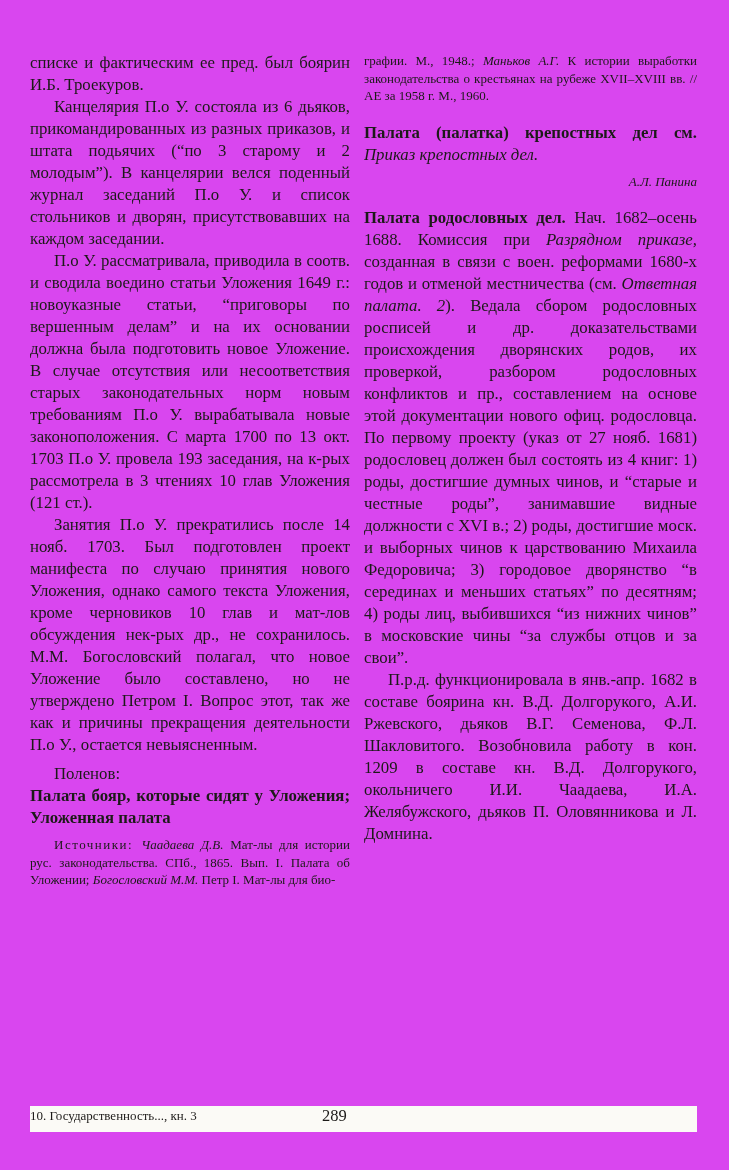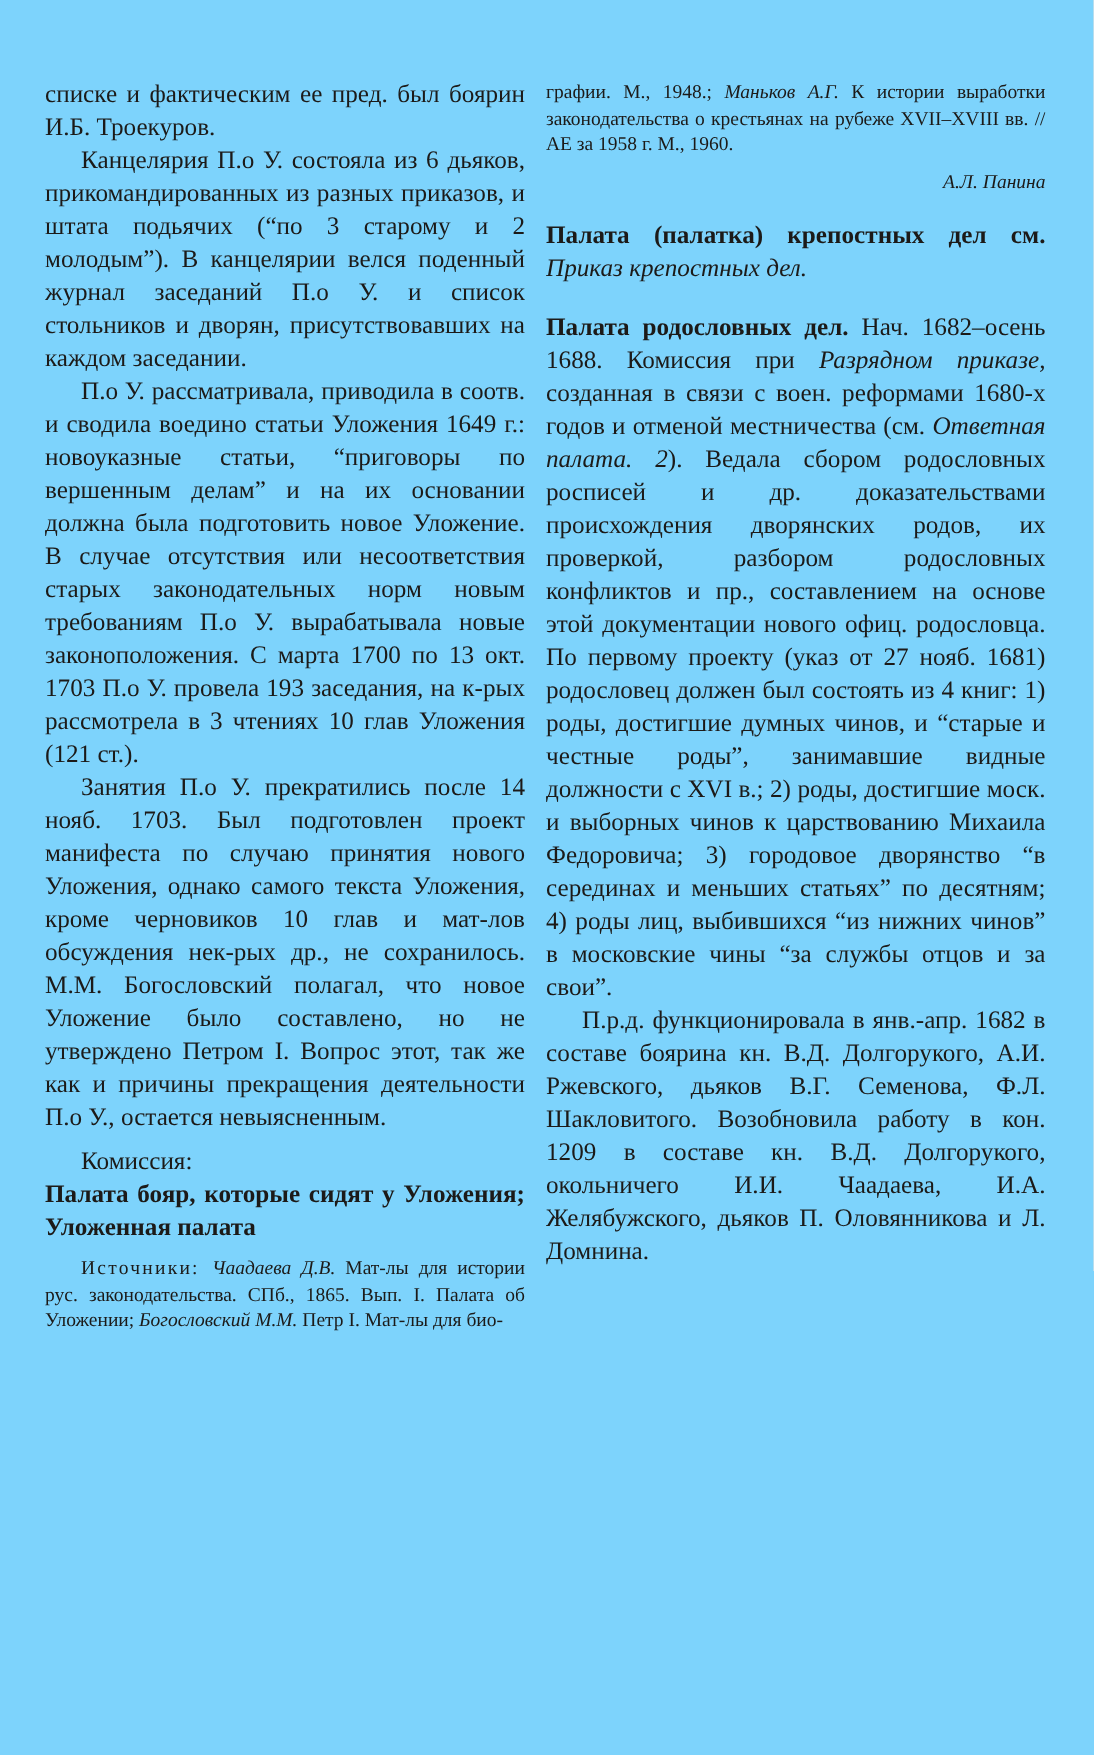--- a/index.html
+++ b/index.html
@@ -6,21 +6,21 @@
     margin: 0;
     padding: 0;
     background: #e8e6e1;
     font-family: "Liberation Serif", "DejaVu Serif", serif;
   }
   .page {
     position: relative;
     width: 729px;
     height: 1170px;
     margin: 0 auto;
-    background: #7dd3fc;
+    background: #d946ef;
     color: #1c1a18;
     overflow: hidden;
   }
   .columns {
     position: absolute;
     top: 52px;
     left: 30px;
     width: 667px;
     height: 1048px;
     display: flex;
@@ -71,25 +71,29 @@
 </head>
 <body>
 
 <div class="page">
   <div class="columns">
     <div class="col col-left">
         <p class="para"><span>списке и фактическим ее пред. был боярин И.Б. Троекуров.</span></p>
         <p class="para ind"><span>Канцелярия П.о У. состояла из 6 дьяков, прикомандированных из разных приказов, и штата подьячих (“по 3 старому и 2 молодым”). В канцелярии велся поденный журнал заседаний П.о У. и список стольников и дворян, присутствовавших на каждом заседании.</span></p>
         <p class="para ind"><span>П.о У. рассматривала, приводила в соотв. и сводила воедино статьи Уложения 1649 г.: новоуказные статьи, “приговоры по вершенным делам” и на их основании должна была подготовить новое Уложение. В случае отсутствия или несоответствия старых законодательных норм новым требованиям П.о У. вырабатывала новые законоположения. С марта 1700 по 13 окт. 1703 П.о У. провела 193 заседания, на к-рых рассмотрела в 3 чтениях 10 глав Уложения (121 ст.).</span></p>
         <p class="para ind"><span>Занятия П.о У. прекратились после 14 нояб. 1703. Был подготовлен проект манифеста по случаю принятия нового Уложения, однако самого текста Уложения, кроме черновиков 10 глав и мат-лов обсуждения нек-рых др., не сохранилось. М.М. Богословский полагал, что новое Уложение было составлено, но не утверждено Петром I. Вопрос этот, так же как и причины прекращения деятельности П.о У., остается невыясненным.</span></p>
-        <p class="para ind gap-sm"><span>Комиссия:</span></p>
+        <p class="para ind gap-sm"><span>Поленов:</span></p>
         <p class="para"><span class="b">Палата бояр, которые сидят у Уложения; Уложенная палата</span></p>
         <p class="para small ind gap-sm"><span class="sp">Источники: </span><span class="i">Чаадаева Д.В.</span><span> Мат-лы для истории рус. законодательства. СПб., 1865. Вып. I. Палата об Уложении; </span><span class="i">Богословский М.М.</span><span> Петр I. Мат-лы для био-</span></p>
       </div>
     <div class="col col-right">
         <p class="para small"><span>графии. М., 1948.; </span><span class="i">Маньков А.Г.</span><span> К истории выработки законодательства о крестьянах на рубеже XVII–XVIII вв. // АЕ за 1958 г. М., 1960.</span></p>
+        <p class="para gap-lg"><span class="b">Палата (палатка) крепостных дел см. </span><span class="i">Приказ крепостных дел.</span></p>
         <p class="para small right gap-sm"><span class="i">А.Л. Панина</span></p>
-        <p class="para gap-lg"><span class="b">Палата (палатка) крепостных дел см. </span><span class="i">Приказ крепостных дел.</span></p>
         <p class="para gap-lg"><span class="b">Палата родословных дел.</span><span> Нач. 1682–осень 1688. Комиссия при </span><span class="i">Разрядном приказе,</span><span> созданная в связи с воен. реформами 1680-х годов и отменой местничества (см. </span><span class="i">Ответная палата. 2</span><span>). Ведала сбором родословных росписей и др. доказательствами происхождения дворянских родов, их проверкой, разбором родословных конфликтов и пр., составлением на основе этой документации нового офиц. родословца. По первому проекту (указ от 27 нояб. 1681) родословец должен был состоять из 4 книг: 1) роды, достигшие думных чинов, и “старые и честные роды”, занимавшие видные должности с XVI в.; 2) роды, достигшие моск. и выборных чинов к царствованию Михаила Федоровича; 3) городовое дворянство “в серединах и меньших статьях” по десятням; 4) роды лиц, выбившихся “из нижних чинов” в московские чины “за службы отцов и за свои”.</span></p>
         <p class="para ind"><span>П.р.д. функционировала в янв.-апр. 1682 в составе боярина кн. В.Д. Долгорукого, А.И. Ржевского, дьяков В.Г. Семенова, Ф.Л. Шакловитого. Возобновила работу в кон. 1209 в составе кн. В.Д. Долгорукого, окольничего И.И. Чаадаева, И.А. Желябужского, дьяков П. Оловянникова и Л. Домнина.</span></p>
       </div>
   </div>
+  <div class="footer">
+    <span class="footer-left">10. Государственность..., кн. 3</span>
+    <span class="page-number">289</span>
+  </div>
 </div>
 
 </body></html>

